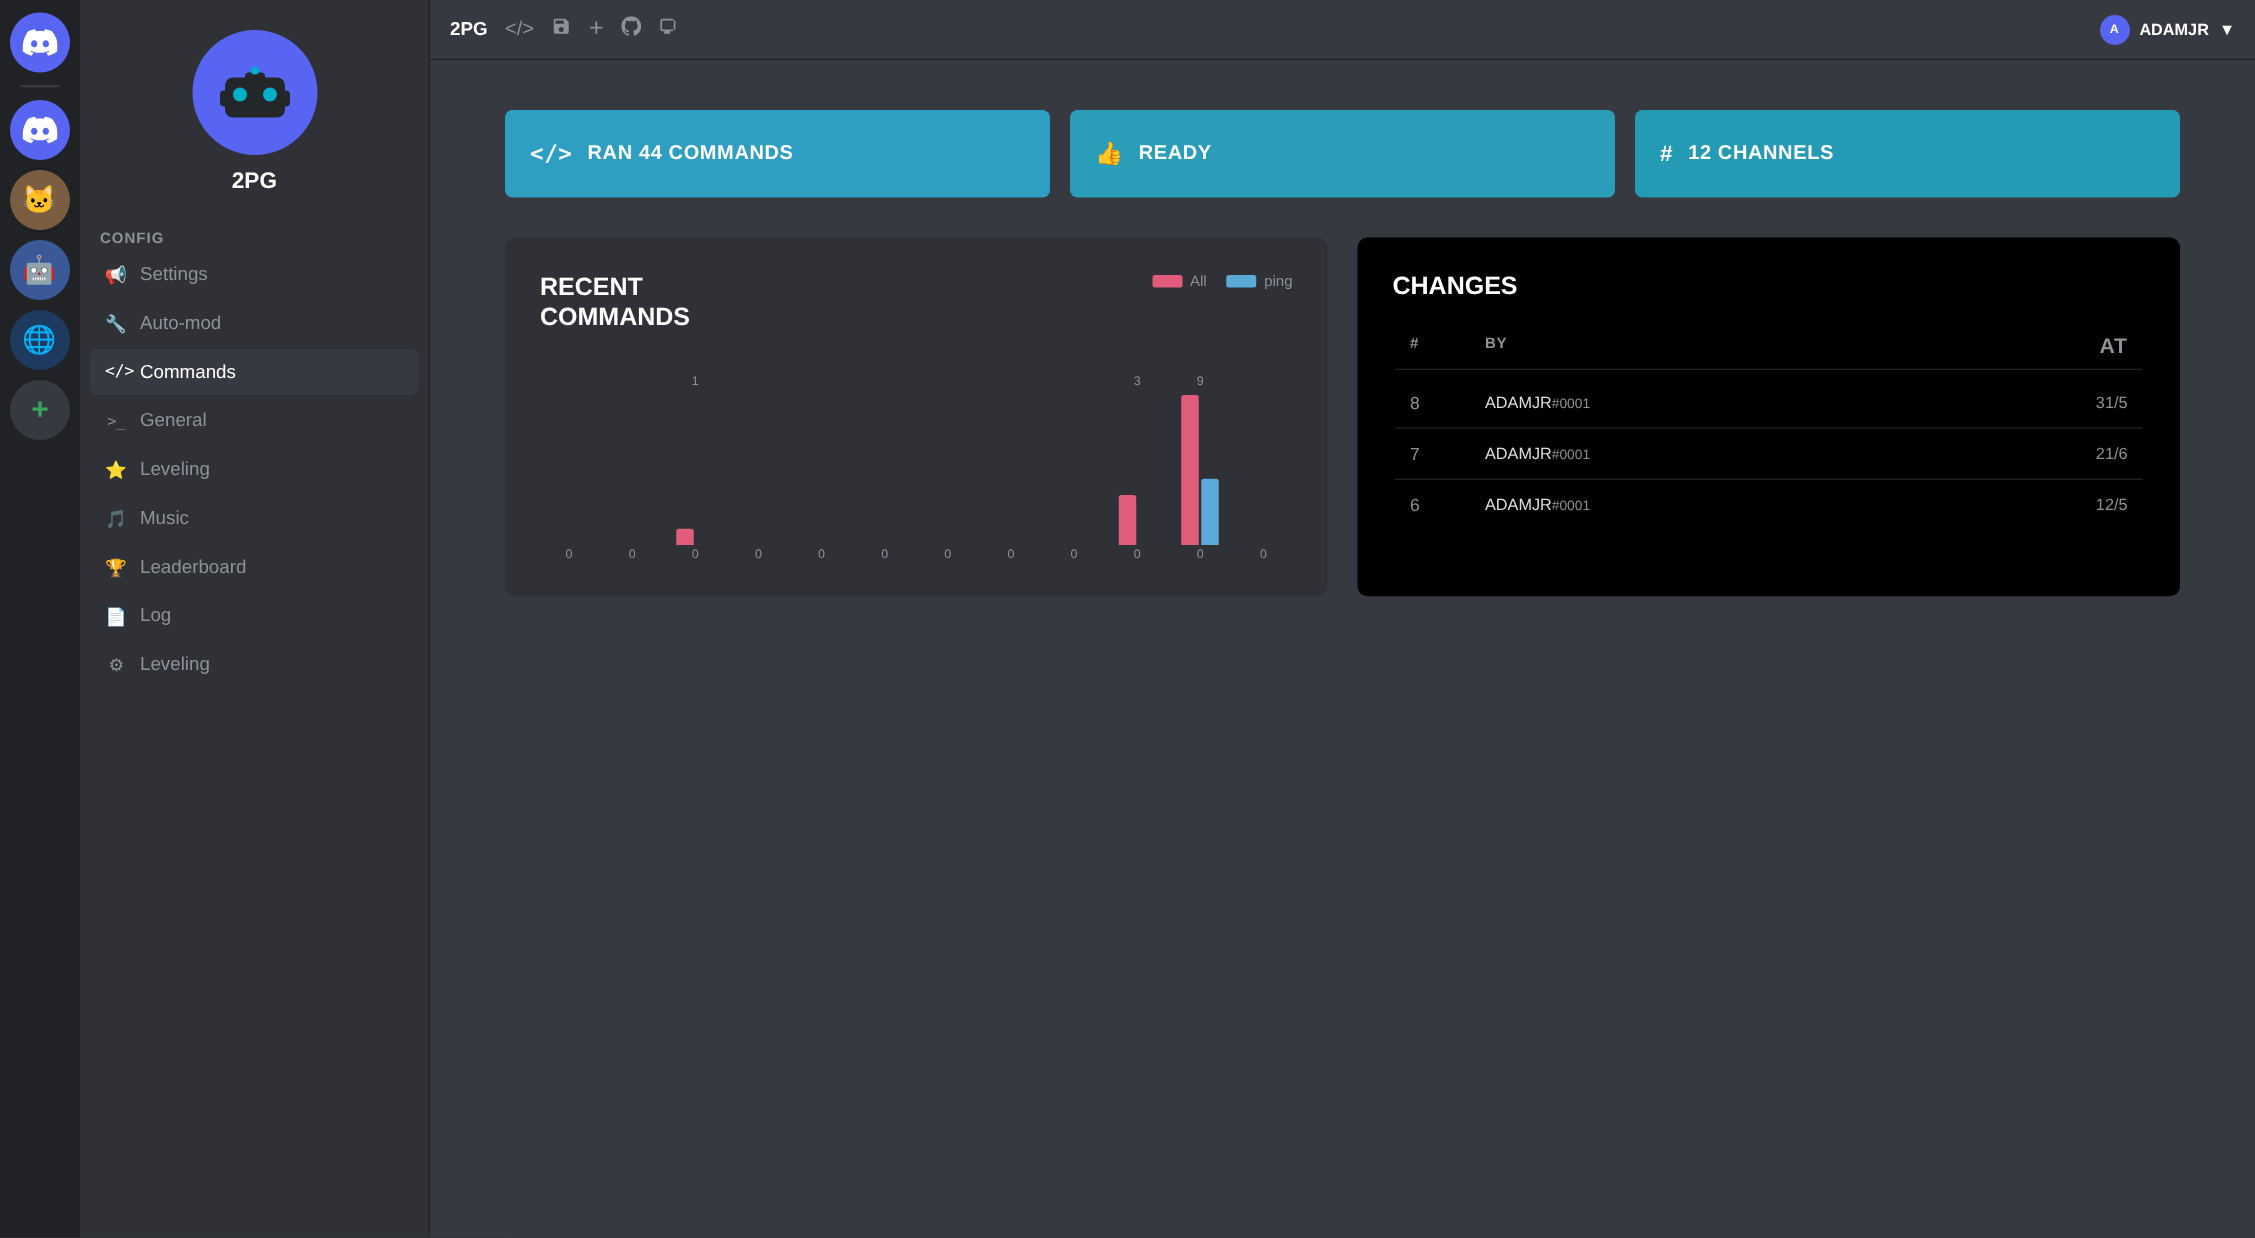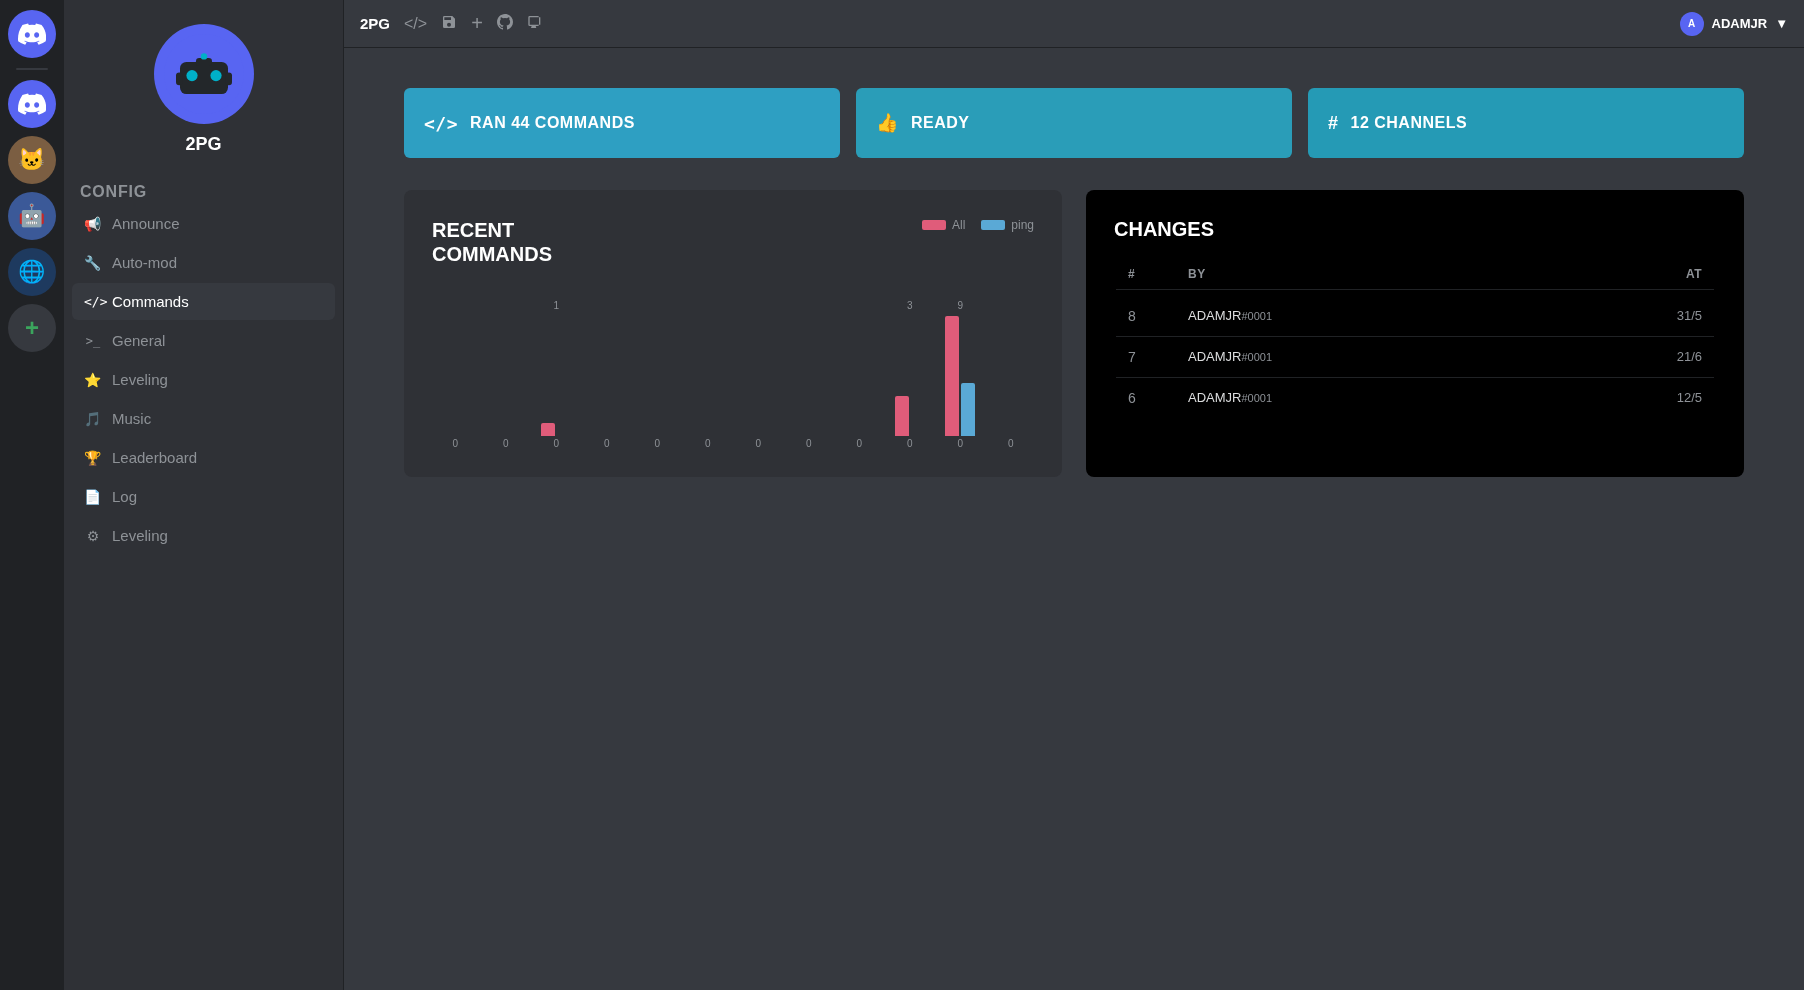--- a/index.html
+++ b/index.html
@@ -94,21 +94,21 @@
       font-size: 18px;
       font-weight: 700;
       color: #fff;
     }
 
     .nav-section {
       width: 100%;
       padding: 0 8px;
     }
     .nav-section-label {
-      font-size: 16px;
+      font-size: 12px;
       font-weight: 700;
       color: #8e9297;
       text-transform: uppercase;
       letter-spacing: 0.8px;
       padding: 12px 8px 4px;
     }
     .nav-item {
       display: flex;
       align-items: center;
       gap: 10px;
@@ -324,21 +324,21 @@
         <rect x="77" y="48" width="8" height="16" rx="4" fill="#23272a"></rect>
       </svg>
     </div>
     <div class="bot-name">2PG</div>
   </div>
 
   <div class="nav-section">
     <div class="nav-section-label">CONFIG</div>
     <div class="nav-item">
       <span class="nav-icon">📢</span>
-      <span>Announce</span>
+      <span>Settings</span>
     </div>
     <div class="nav-item" style="color:#8e9297;">
       <span class="nav-icon">🔧</span>
       <span>Auto-mod</span>
     </div>
     <div class="nav-item active">
       <span class="nav-icon" style="font-size:13px; font-family:monospace;">&lt;/&gt;</span>
       <span>Commands</span>
     </div>
     <div class="nav-item">
@@ -539,21 +539,21 @@
           </div>
       </div>
 
       <div class="panel-changes">
         <div class="panel-changes-title">CHANGES</div>
         <table class="changes-table">
           <thead>
             <tr class="changes-header" style="display:grid; grid-template-columns:60px 1fr 100px; padding:8px 12px; border-bottom:1px solid #202225; margin-bottom:4px;">
               <th style="text-align:left; font-size:12px; font-weight:700; color:#8e9297; text-transform:uppercase; letter-spacing:0.5px;">#</th>
               <th style="text-align:left; font-size:12px; font-weight:700; color:#8e9297; text-transform:uppercase; letter-spacing:0.5px;">BY</th>
-              <th style="text-align:right; font-size:12px; font-weight:700; color:#8e9297; text-transform:uppercase; letter-spacing:0.5px;">AT</th>
+              <th style="text-align:right; font-size:17px; font-weight:700; color:#8e9297; text-transform:uppercase; letter-spacing:0.5px;">AT</th>
             </tr>
           </thead>
           <tbody id="changes-tbody">
           <tr style="display: grid; grid-template-columns: 60px 1fr 100px; padding: 12px; font-size: 13px; border-bottom: 1px solid rgb(32, 34, 37);">
                 <td style="color: rgb(142, 146, 151); font-size: 14px;">8</td>
                 <td style="color: rgb(220, 221, 222);">ADAMJR<span style="font-size:11px;color:#8e9297;">#0001</span></td>
                 <td style="color: rgb(142, 146, 151); text-align: right;">31/5</td>
               </tr>
               <tr style="display: grid; grid-template-columns: 60px 1fr 100px; padding: 12px; font-size: 13px; border-bottom: 1px solid rgb(32, 34, 37);">
                 <td style="color: rgb(142, 146, 151); font-size: 14px;">7</td>

